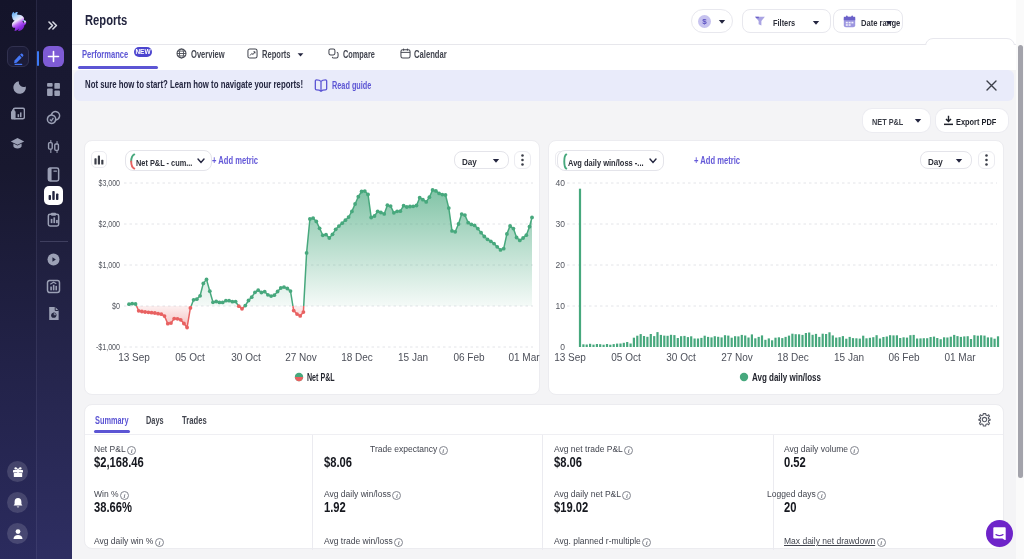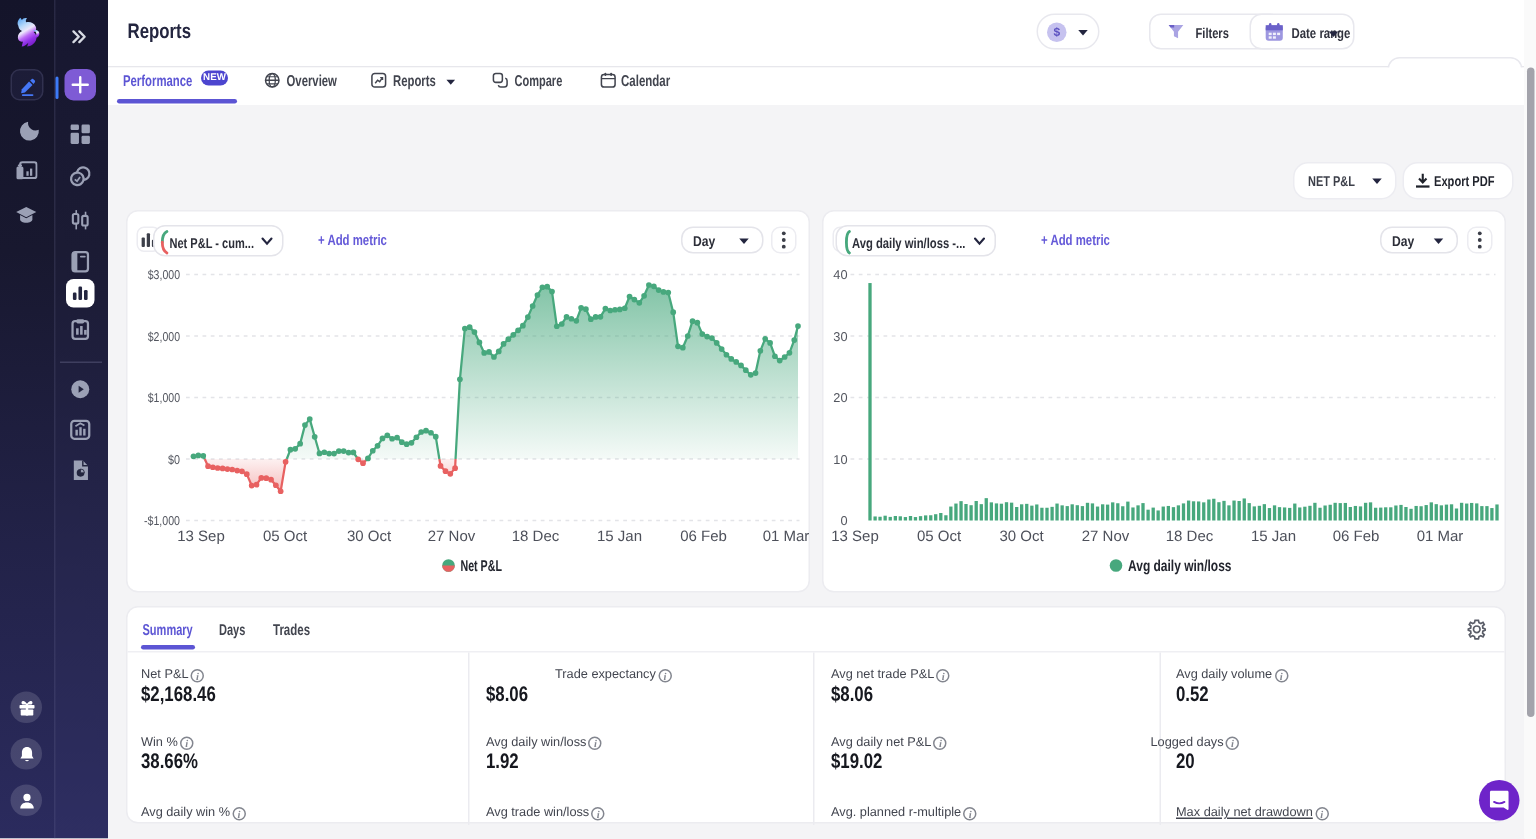--- a/index.html
+++ b/index.html
@@ -215,21 +215,21 @@
   </div>
 
   <div class="abs" id="hdr">
     <h1>Reports</h1>
     <div class="pill" style="left:619px;width:42px;">
       <div style="position:absolute;left:6px;top:5px;width:13px;height:13px;border-radius:50%;background:#c6c2ef;text-align:center;line-height:13px;font-size:8px;color:#5b50c0;font-weight:bold;">$</div>
       <svg style="position:absolute;right:6px;top:9px;" width="8" height="6" viewBox="0 0 9 7">
           <path d="M0.8 1.2 L4.5 5.4 L8.2 1.2 Z" fill="#23253f"></path>
         </svg>
     </div>
-    <div class="pill" style="left:694px;width:89px;border-radius:8px;">
+    <div class="pill" style="left:670px;width:89px;border-radius:8px;">
       <svg style="position:absolute;left:11px;top:5px;" width="12" height="12" viewBox="0 0 13 13">
           <path d="M1.2 1.8 L11.8 1.8 L8 6.6 L8 11.4 L5 9.9 L5 6.6 Z" fill="#aaa4e3"></path>
           <path d="M1.2 1.8 L5.2 1.8 L5.2 3.6 L2.6 3.6 Z" fill="#6a5fc7"></path>
         </svg>
       <span class="lbl sx" style="left:30px;transform:scaleX(0.78);">Filters</span>
       <svg style="position:absolute;right:10px;top:10px;" width="8" height="6" viewBox="0 0 9 7">
           <path d="M0.8 1.2 L4.5 5.4 L8.2 1.2 Z" fill="#23253f"></path>
         </svg>
     </div>
     <div class="pill" style="left:761px;width:70px;border-radius:8px;">
@@ -300,20 +300,30 @@
       <svg style="position:absolute;left:0;top:0;" viewBox="0 0 14 14">
           <rect x="1.2" y="2.2" width="11.6" height="10.6" rx="2.2" fill="none" stroke="#42454f" stroke-width="1.3"></rect>
           <line x1="1.2" y1="5.6" x2="12.8" y2="5.6" stroke="#42454f" stroke-width="1.2"></line>
           <rect x="3.8" y="0.6" width="1.5" height="2.8" rx="0.7" fill="#42454f"></rect>
           <rect x="8.7" y="0.6" width="1.5" height="2.8" rx="0.7" fill="#42454f"></rect>
         </svg>
       <span class="sx" style="transform:scaleX(0.73);position:absolute;left:14px;top:0px;">Calendar</span>
     </div>
   </div>
 
+  <div class="abs" id="banner">
+    <div class="sx" style="position:absolute;left:11px;top:9px;font-size:10px;font-weight:bold;color:#23253f;transform:scaleX(0.78);">Not sure how to start? Learn how to navigate your reports!</div>
+    <svg style="position:absolute;left:240px;top:8.5px;" width="14" height="13" viewBox="0 0 15 14">
+        <path d="M7.5 2.6 C6.4 1.4 4.6 1 2.6 1 C2 1 1.4 1.6 1.4 2.2 L1.4 10.6 C1.4 11.3 2 11.8 2.6 11.8 C4.6 11.8 6.4 12.2 7.5 13.2 C8.6 12.2 10.4 11.8 12.4 11.8 C13 11.8 13.6 11.3 13.6 10.6 L13.6 2.2 C13.6 1.6 13 1 12.4 1 C10.4 1 8.6 1.4 7.5 2.6 Z M7.5 2.6 L7.5 13" fill="none" stroke="#5c55d4" stroke-width="1.4"></path>
+      </svg>
+    <div class="sx" style="position:absolute;left:258px;top:9.5px;font-size:10px;font-weight:bold;color:#5c55d4;transform:scaleX(0.73);">Read guide</div>
+    <svg style="position:absolute;left:911px;top:9px;" width="13" height="13" viewBox="0 0 13 13">
+        <path d="M2 2 L11 11 M11 2 L2 11" stroke="#3c3f49" stroke-width="1.4" stroke-linecap="round"></path>
+      </svg>
+  </div>
 
   <div class="wpill" style="left:863px;top:109px;width:67px;height:23px;">
     <span class="sx" style="position:absolute;left:9px;top:7px;font-weight:bold;color:#3c3f49;transform:scaleX(0.77);">NET P&amp;L</span>
     <svg style="position:absolute;right:8px;top:9px;" width="8" height="6" viewBox="0 0 9 7">
         <path d="M0.8 1.2 L4.5 5.4 L8.2 1.2 Z" fill="#23253f"></path>
       </svg>
   </div>
   <div class="wpill" style="left:936px;top:109px;width:72px;height:23px;">
     <svg style="position:absolute;left:7px;top:6px;" width="11" height="11" viewBox="0 0 11 11">
         <path d="M5.5 0.8 L5.5 6.2 M3 4 L5.5 6.6 L8 4" fill="none" stroke="#1f222b" stroke-width="1.4"></path>
@@ -499,21 +509,21 @@
         </g>
 <text x="222" y="239.5" font-size="10.5" font-weight="bold" fill="#23252e" textLength="27.6" lengthAdjust="spacingAndGlyphs" font-family="Liberation Sans, sans-serif">Net P&amp;L</text>
 </svg>
     <div class="iconbtn" style="left:6px;top:10px;width:16px;height:17px;">
       <svg width="10" height="10" viewBox="0 0 12 12">
           <rect x="0.5" y="4" width="2.6" height="7.5" rx="0.8" fill="#3c3f49"></rect>
           <rect x="4.6" y="0.5" width="2.6" height="11" rx="0.8" fill="#3c3f49"></rect>
           <rect x="8.7" y="5.8" width="2.6" height="5.7" rx="0.8" fill="#3c3f49"></rect>
         </svg>
     </div>
-    <div class="selpill" style="left:17px;width:87px;">
+    <div class="selpill" style="left:40px;width:87px;">
       <svg style="position:absolute;left:1.5px;top:1.5px;" width="8" height="17" viewBox="0 0 8 17">
           <path d="M6.3 1.4 C4.3 2.4 3.2 5.2 3.2 8.5" fill="none" stroke="#47a87d" stroke-width="1.9" stroke-linecap="round"></path>
           <path d="M3.2 8.5 C3.2 11.8 4.3 14.6 6.3 15.6" fill="none" stroke="#e86161" stroke-width="1.9" stroke-linecap="round"></path>
         </svg>
       <span class="sx" style="position:absolute;left:10px;top:5.5px;transform:scaleX(0.775);">Net P&amp;L - cum...</span>
       <svg style="position:absolute;right:6px;top:7px;" width="8" height="6" viewBox="0 0 8 6">
           <path d="M1 1 L4 4.5 L7 1" fill="none" stroke="#23253f" stroke-width="1.4" stroke-linecap="round"></path>
         </svg>
     </div>
     <div class="addmetric sx" style="left:127px;transform:scaleX(0.76);">+ Add metric</div>

